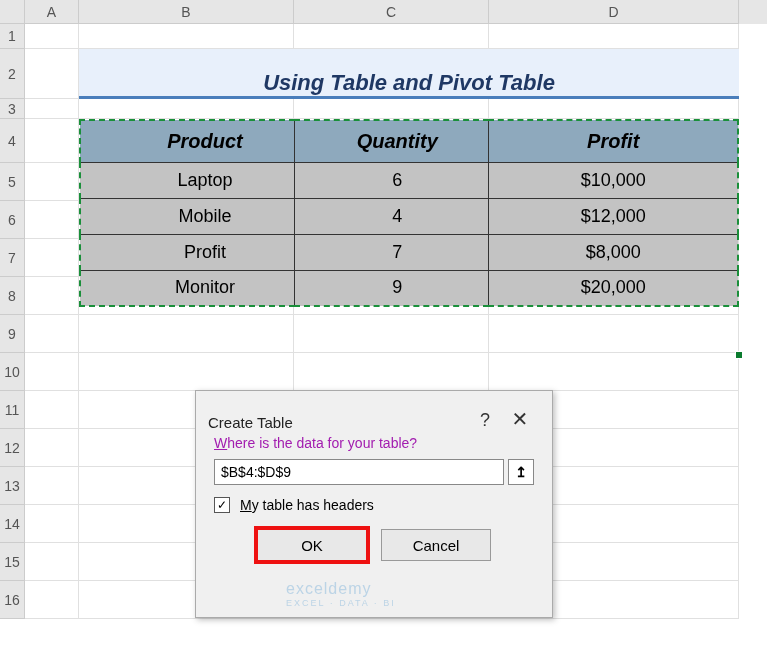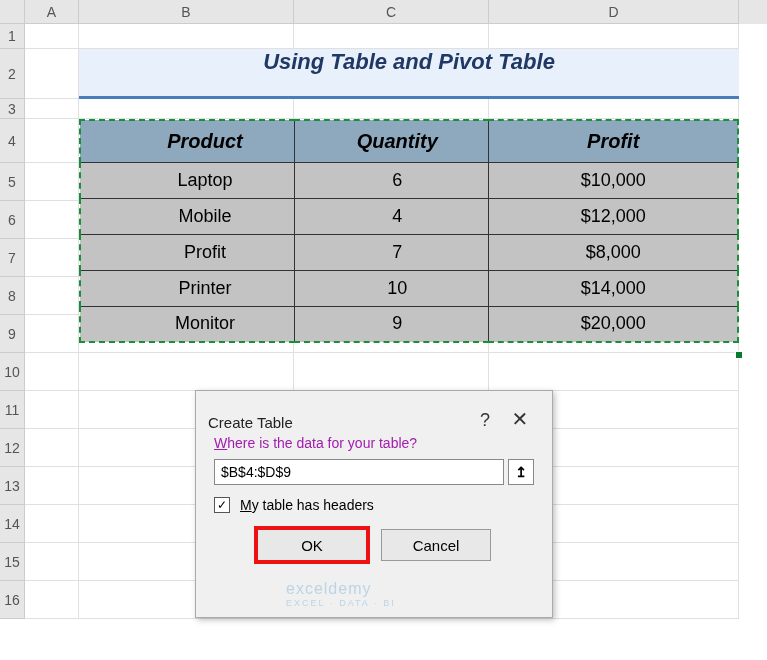--- a/index.html
+++ b/index.html
@@ -70,21 +70,21 @@
   .h-r2  { height: 50px; }
   .h-r3  { height: 20px; }
   .h-rH  { height: 44px; }
   .h-rD  { height: 38px; }
   .h-rN  { height: 38px; }
 
   .title-wrap {
     position: absolute;
     left: 54px; top: 25px;
     width: 660px; height: 50px;
-    display: flex; align-items: flex-start; justify-content: center;
+    display: flex; align-items: flex-end; justify-content: center;
     background: #e8f0fb;
     border-bottom: 3px solid #4a7ebb;
   }
   .title-wrap span {
     font-style: italic;
     font-weight: bold;
     font-size: 22px;
     color: #1f3864;
   }
 
@@ -353,25 +353,20 @@
           </tr>
           <tr>
             <td class="cB">Mobile</td>
             <td class="cC">4</td>
             <td class="cD">$12,000</td>
           </tr>
           <tr>
             <td class="cB">Profit</td>
             <td class="cC">7</td>
             <td class="cD">$8,000</td>
-          </tr>
-          <tr>
-            <td class="cB">Printer</td>
-            <td class="cC">10</td>
-            <td class="cD">$14,000</td>
           </tr>
           <tr>
             <td class="cB">Monitor</td>
             <td class="cC">9</td>
             <td class="cD">$20,000</td>
           </tr>
         </tbody>
       </table>
       <div class="sel-handle" style="left:710px; top:327px;"></div>
     </div>

